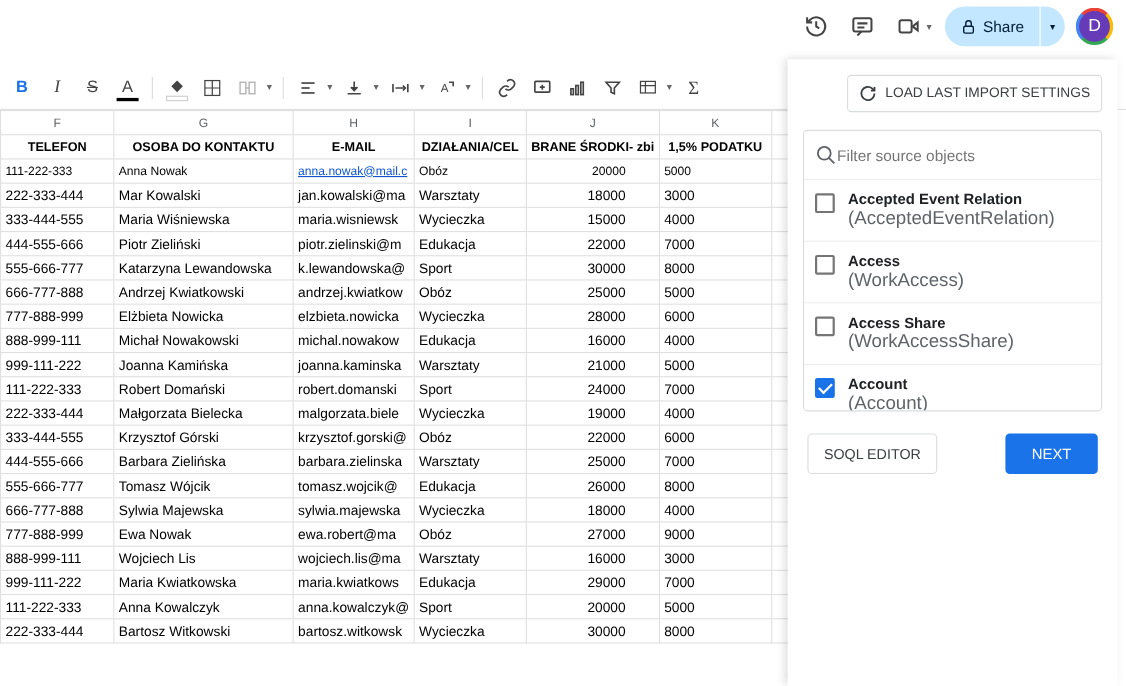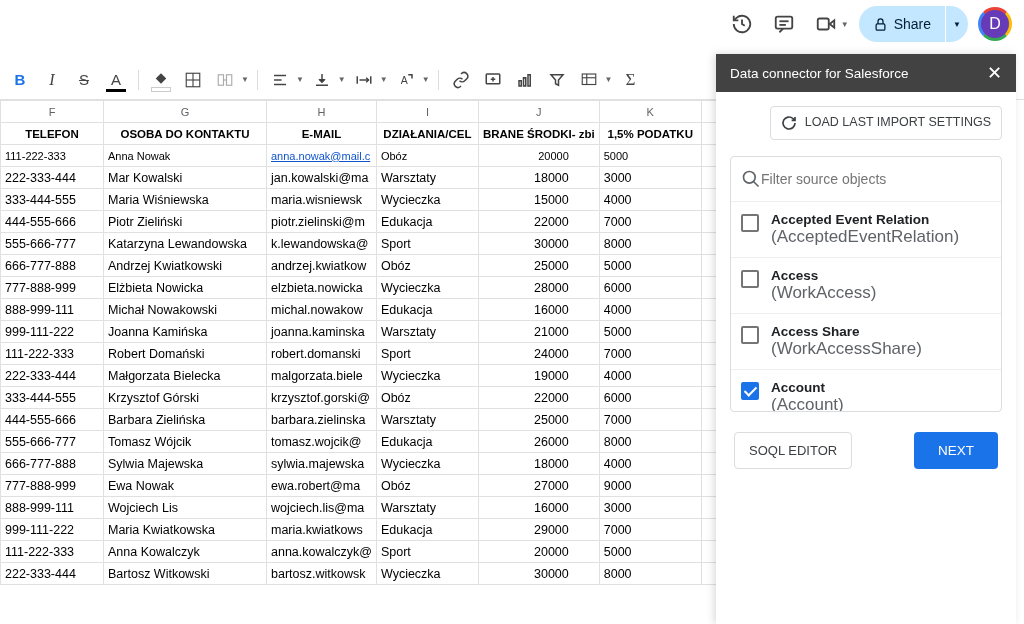--- a/index.html
+++ b/index.html
@@ -409,24 +409,20 @@
           <td>Wycieczka</td>
           <td class="num">30000</td>
           <td class="num2">8000</td>
           <td></td>
         </tr>
       </tbody>
     </table>
 </div>
 
 <div class="panel">
-  <div class="panel-title">
-    <span>Data connector for Salesforce</span>
-    <span class="close">✕</span>
-  </div>
   <div class="panel-body">
     <button class="load-last">
       <svg width="16" height="16" viewBox="0 0 24 24" stroke="currentColor" stroke-width="2.5" fill="none">
           <path d="M21 12a9 9 0 1 1-3-6.7L21 8"></path>
           <polyline points="21 3 21 8 16 8"></polyline>
         </svg>
       <span>LOAD LAST IMPORT SETTINGS</span>
     </button>
     <div class="obj-box">
       <div class="filter-row">

